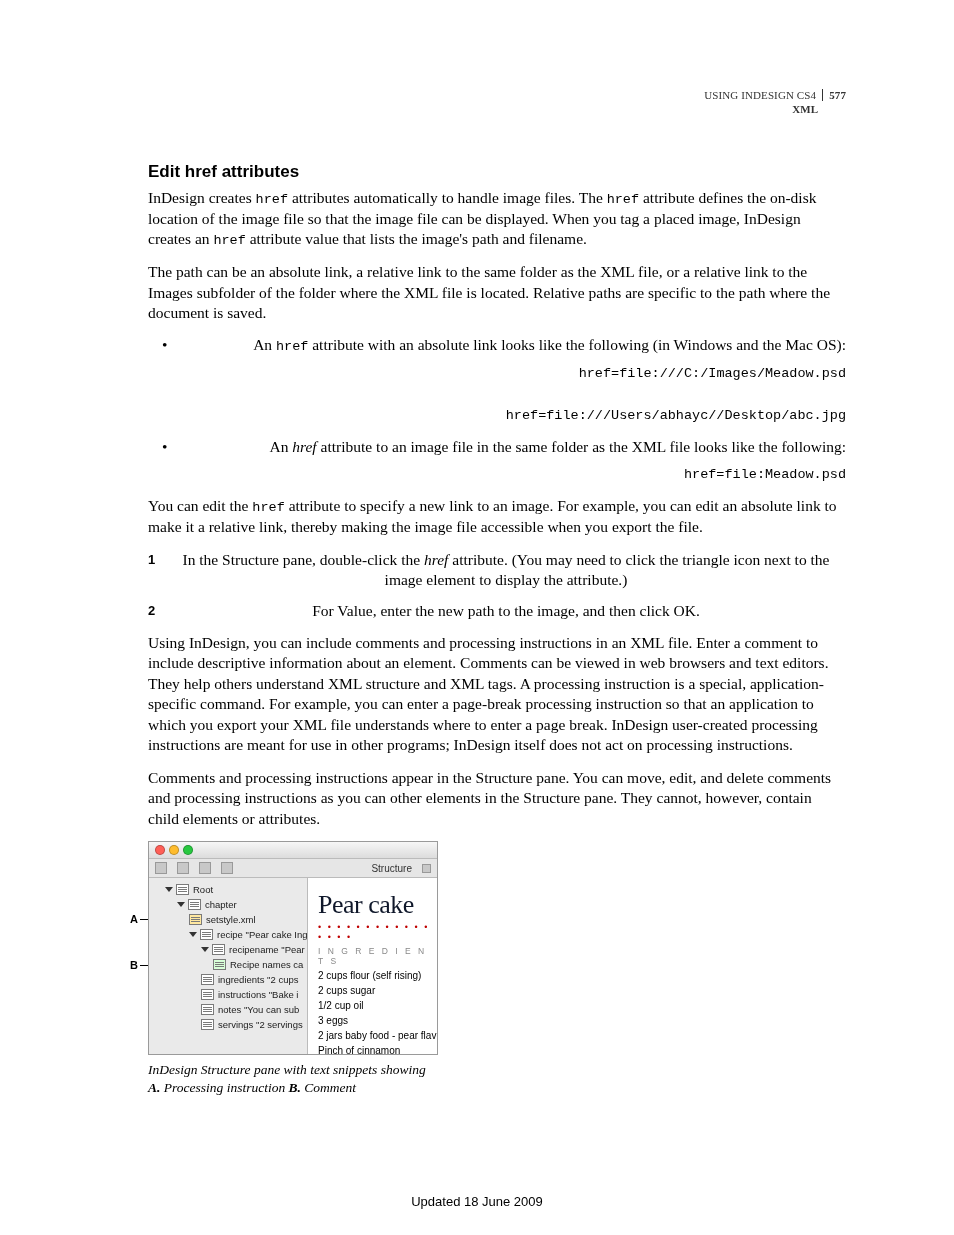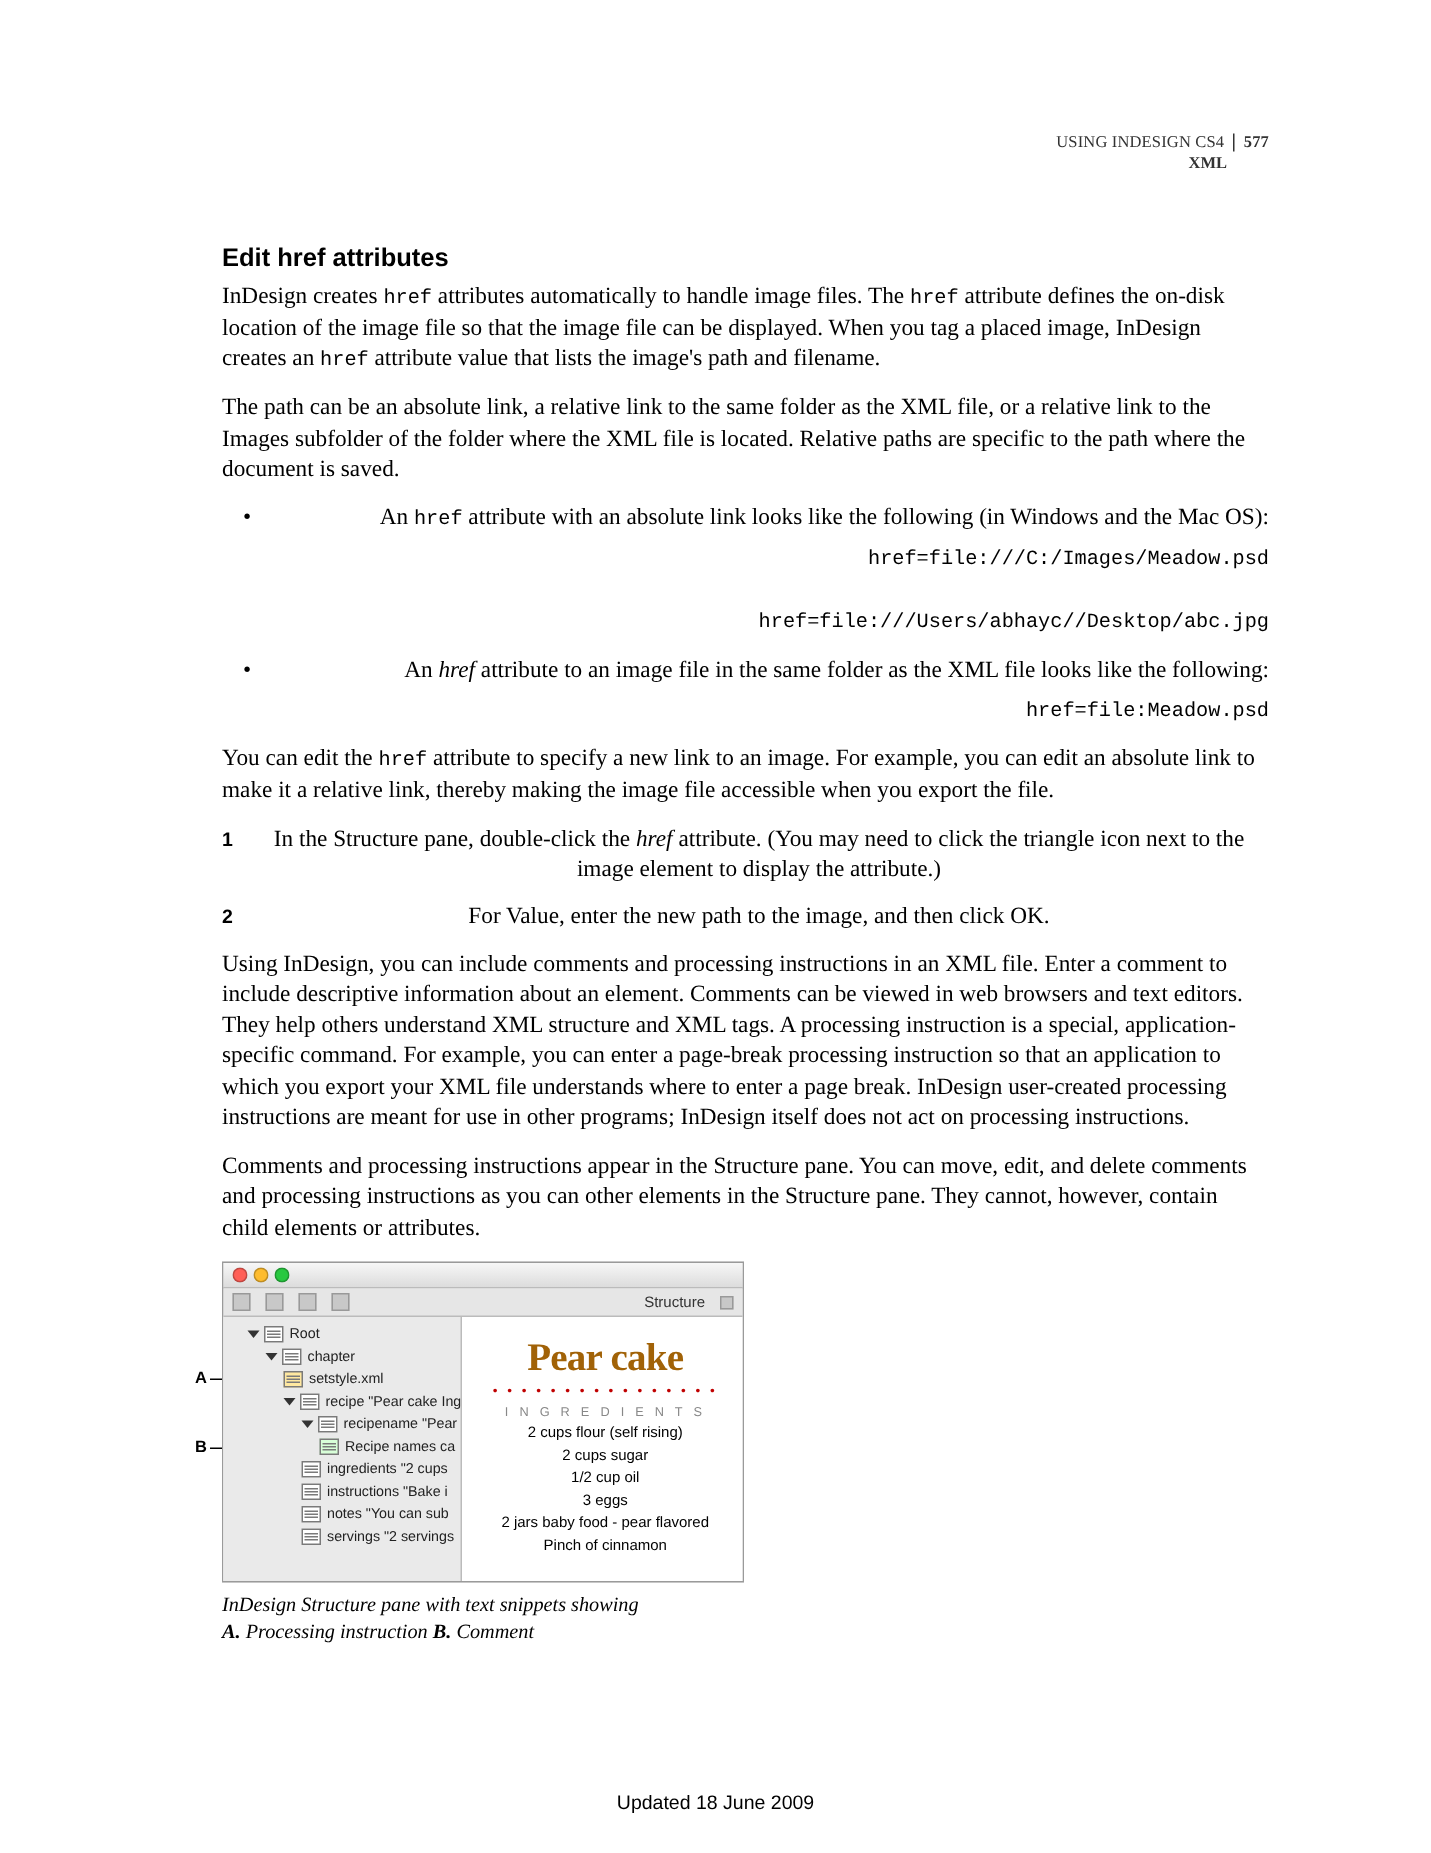--- a/index.html
+++ b/index.html
@@ -110,28 +110,27 @@
     left: 0;
     top: 1px;
     font-family: "Myriad Pro", "Helvetica Neue", Arial, sans-serif;
     font-weight: bold;
     font-size: 13px;
   }
   .figure-wrap {
     margin: 12px 0 6px 0;
   }
   .figure {
-    width: 348px;
+    width: 290px;
     border: 1px solid #9a9a9a;
     box-sizing: border-box;
     font-family: "Lucida Grande", Arial, sans-serif;
     font-size: 10px;
     background: #ececec;
     position: relative;
-    text-align: center;
   }
   .fig-titlebar {
     height: 16px;
     background: linear-gradient(#f7f7f7, #dcdcdc);
     border-bottom: 1px solid #bbb;
     display: flex;
     align-items: center;
     padding-left: 6px;
     gap: 4px;
   }
@@ -208,22 +207,22 @@
   .ind4 { padding-left: 48px; }
   .ind5 { padding-left: 60px; }
   .fig-preview {
     flex: 1;
     padding: 6px 6px 0 10px;
     overflow: hidden;
     font-size: 10px;
   }
   .fig-preview h1 {
     font-family: Georgia, serif;
-    color: #a16207;
-    font-weight: 700;
+    color: #0f172a;
+    font-weight: 400;
     font-size: 26px;
     margin: 6px 0 2px 0;
     letter-spacing: -0.5px;
   }
   .fig-preview .dots {
     color: #c00000;
     letter-spacing: 2px;
     font-size: 9px;
     margin: 0 0 4px 0;
   }

